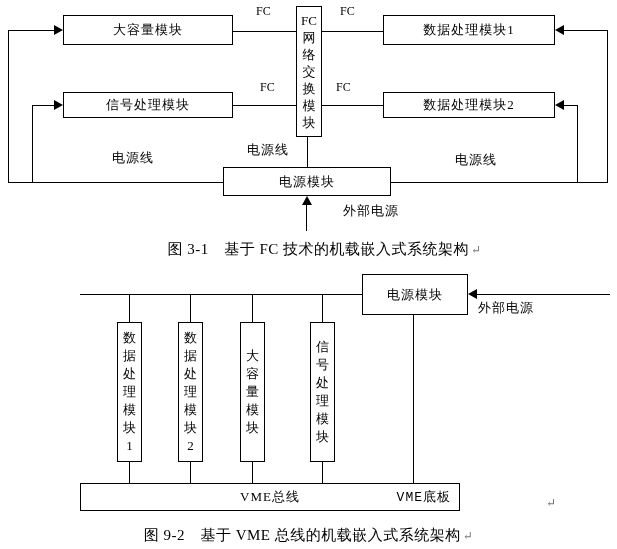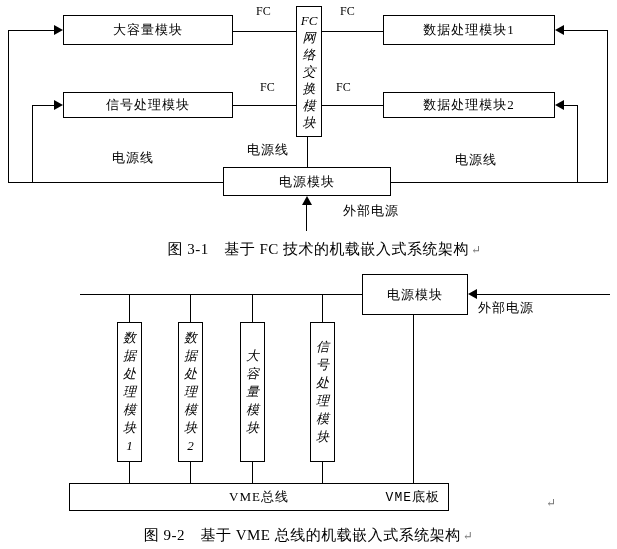--- a/index.html
+++ b/index.html
@@ -2,21 +2,21 @@
 <html><head>
 <meta charset="utf-8">
 <style>
   html,body{margin:0;padding:0;background:#ffffff;}
   #page{position:relative;width:617px;height:549px;background:#ffffff;
         font-family:"Liberation Serif","DejaVu Serif",serif;color:#000;overflow:hidden;}
   .box{position:absolute;border:1px solid #000;background:#fff;
        display:flex;align-items:center;justify-content:center;
        font-size:13px;letter-spacing:1px;box-sizing:border-box;}
   .vbox{position:absolute;border:1px solid #000;background:#fff;
-        display:flex;align-items:center;justify-content:center;box-sizing:border-box;font-style:italic;}
+        display:flex;align-items:center;justify-content:center;box-sizing:border-box;}
   .vt{width:15px;word-break:break-all;line-height:18px;text-align:center;
       font-size:13px;letter-spacing:0;}
   .vt-fc{width:19px;word-break:break-all;line-height:17px;text-align:center;font-size:13px;}
   .hline{position:absolute;height:1px;background:#000;}
   .vline{position:absolute;width:1px;background:#000;}
   .arr-r{position:absolute;width:0;height:0;border-top:5px solid transparent;
          border-bottom:5px solid transparent;border-left:9px solid #000;}
   .arr-l{position:absolute;width:0;height:0;border-top:5px solid transparent;
          border-bottom:5px solid transparent;border-right:9px solid #000;}
   .arr-u{position:absolute;width:0;height:0;border-left:5px solid transparent;
@@ -114,21 +114,21 @@
   <div class="vbox" style="left:310px;top:322px;width:25px;height:140px;">
     <div class="vt">信号处理模块</div>
   </div>
 
   <div class="vline" style="left:129px;top:462px;height:21px;"></div>
   <div class="vline" style="left:190px;top:462px;height:21px;"></div>
   <div class="vline" style="left:252px;top:462px;height:21px;"></div>
   <div class="vline" style="left:322px;top:462px;height:21px;"></div>
   <div class="vline" style="left:413px;top:315px;height:168px;"></div>
 
-  <div class="box" style="left:69px;top:483px;width:380px;height:28px;">
+  <div class="box" style="left:80px;top:483px;width:380px;height:28px;">
     <span style="position:absolute;left:0;right:0;text-align:center;">VME总线</span>
     <span style="position:absolute;right:8px;font-family:Liberation Mono, monospace;">VME底板</span>
   </div>
 
   <div class="pmark-float" style="left:546px;top:496px;">↵</div>
 
   <div class="caption" style="top:526px;">
     <span>图 9-2　基于 VME 总线的机载嵌入式系统架构</span><span class="pmark">↵</span>
   </div>
 

